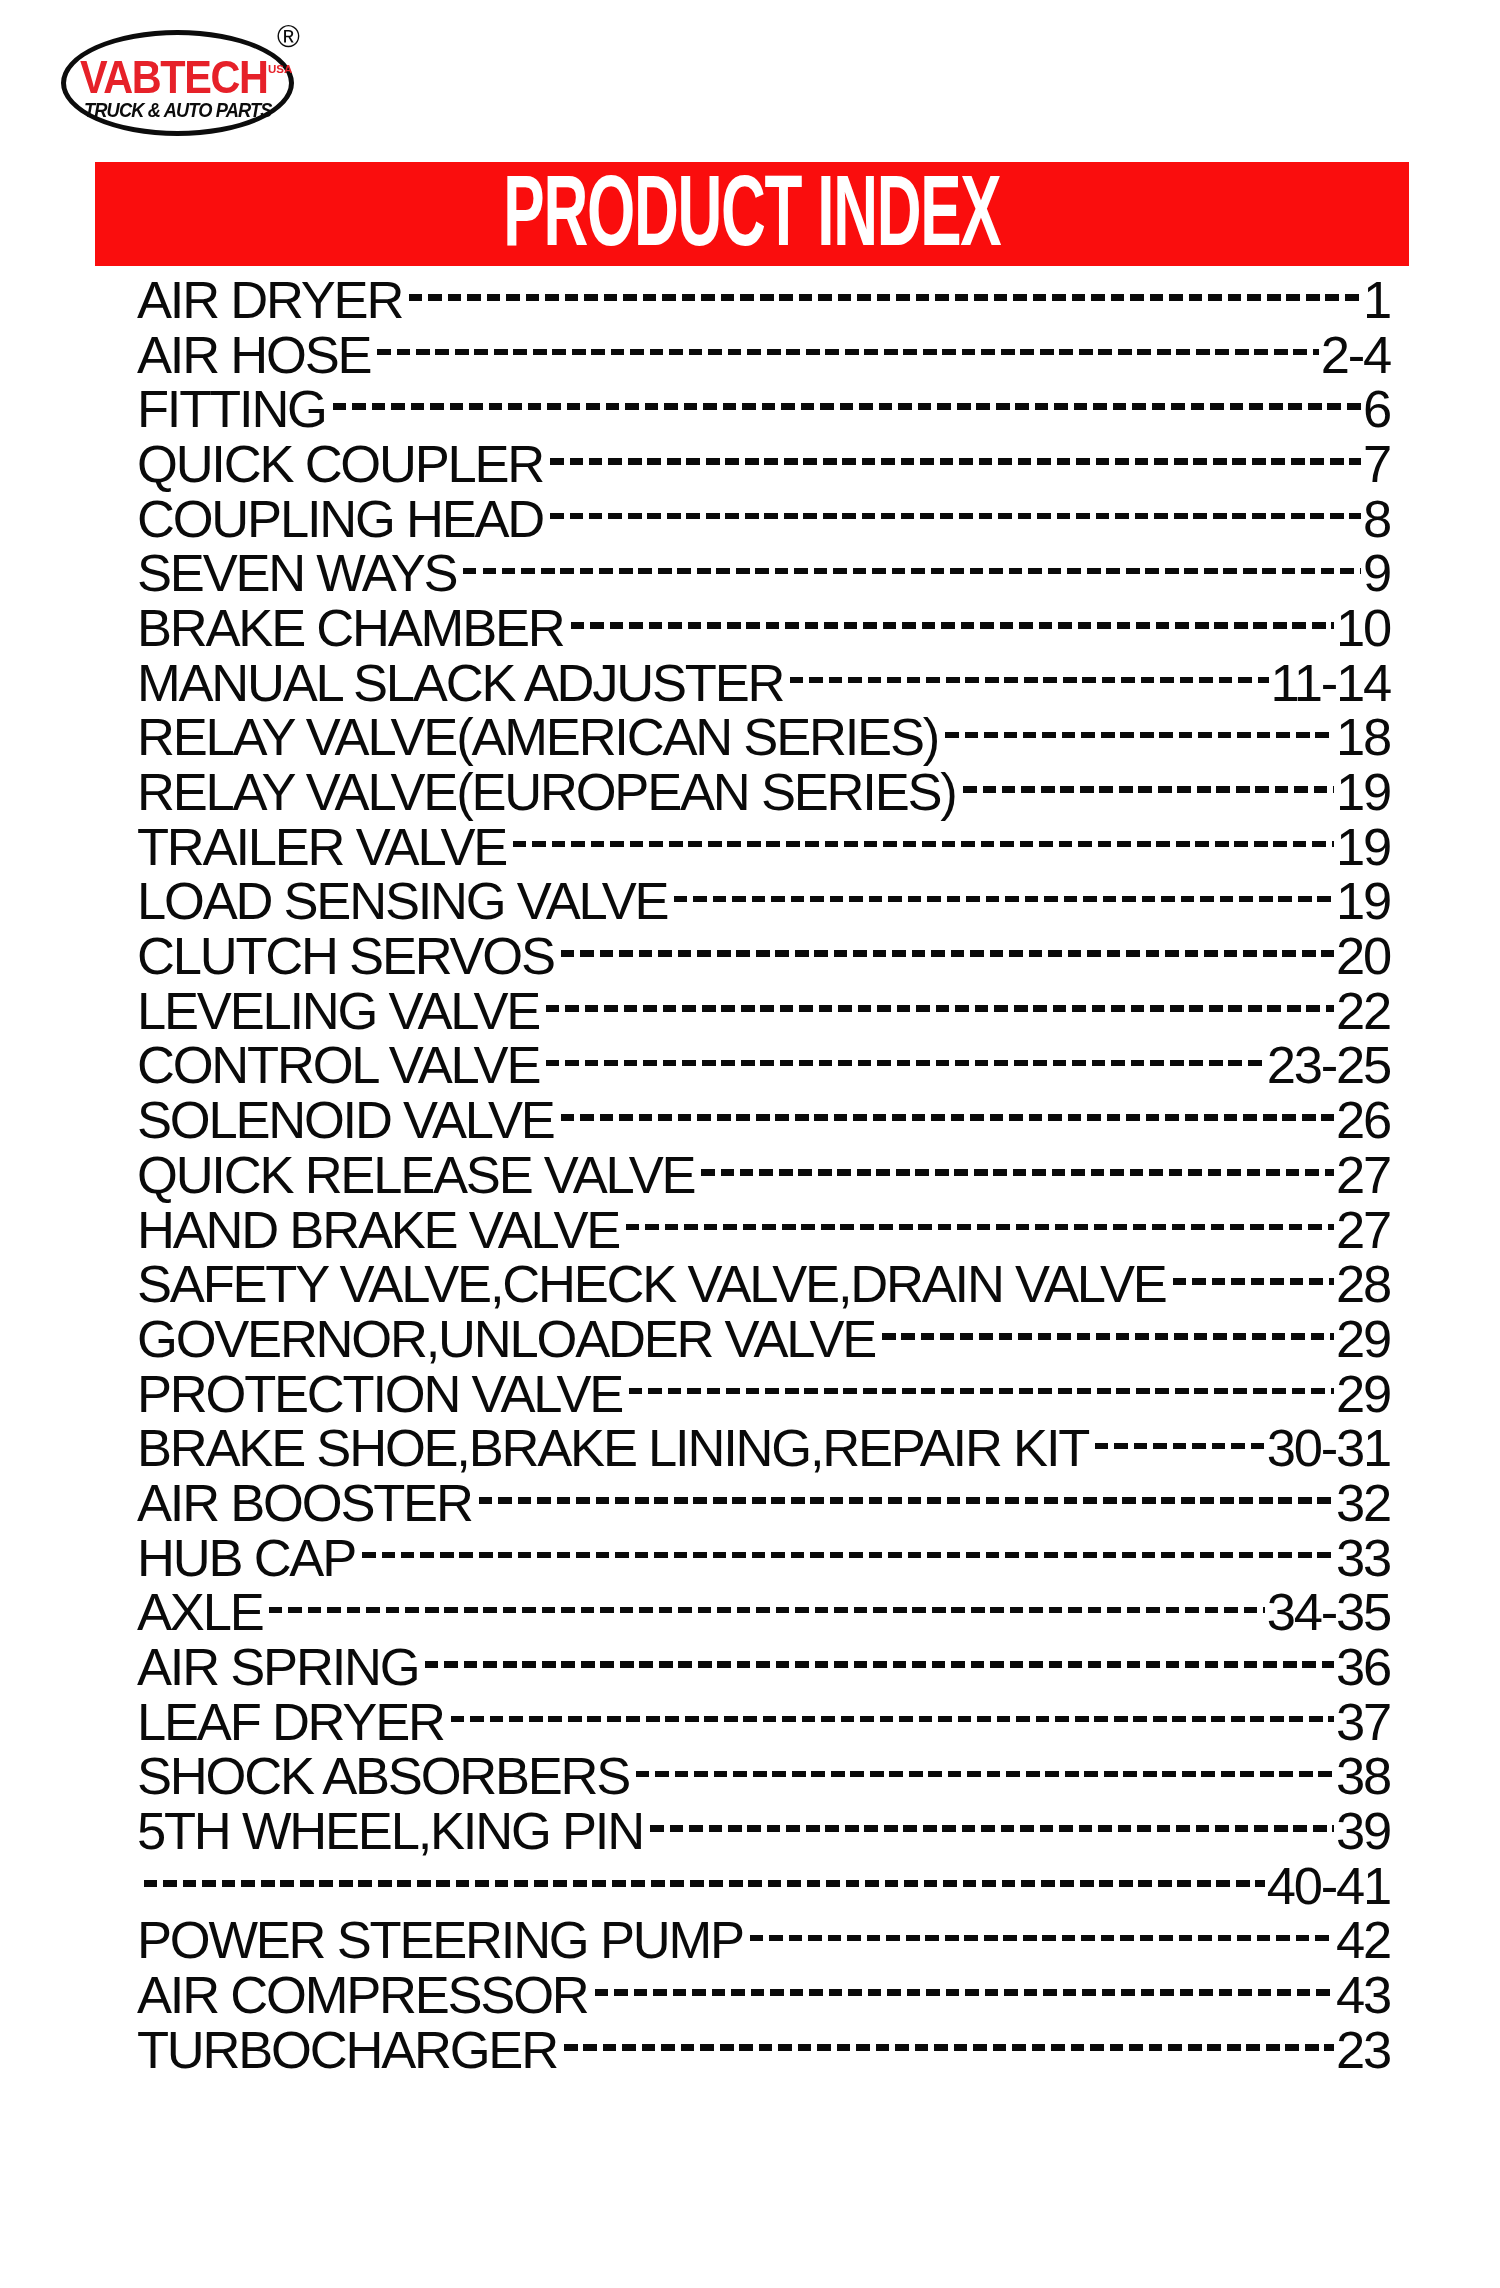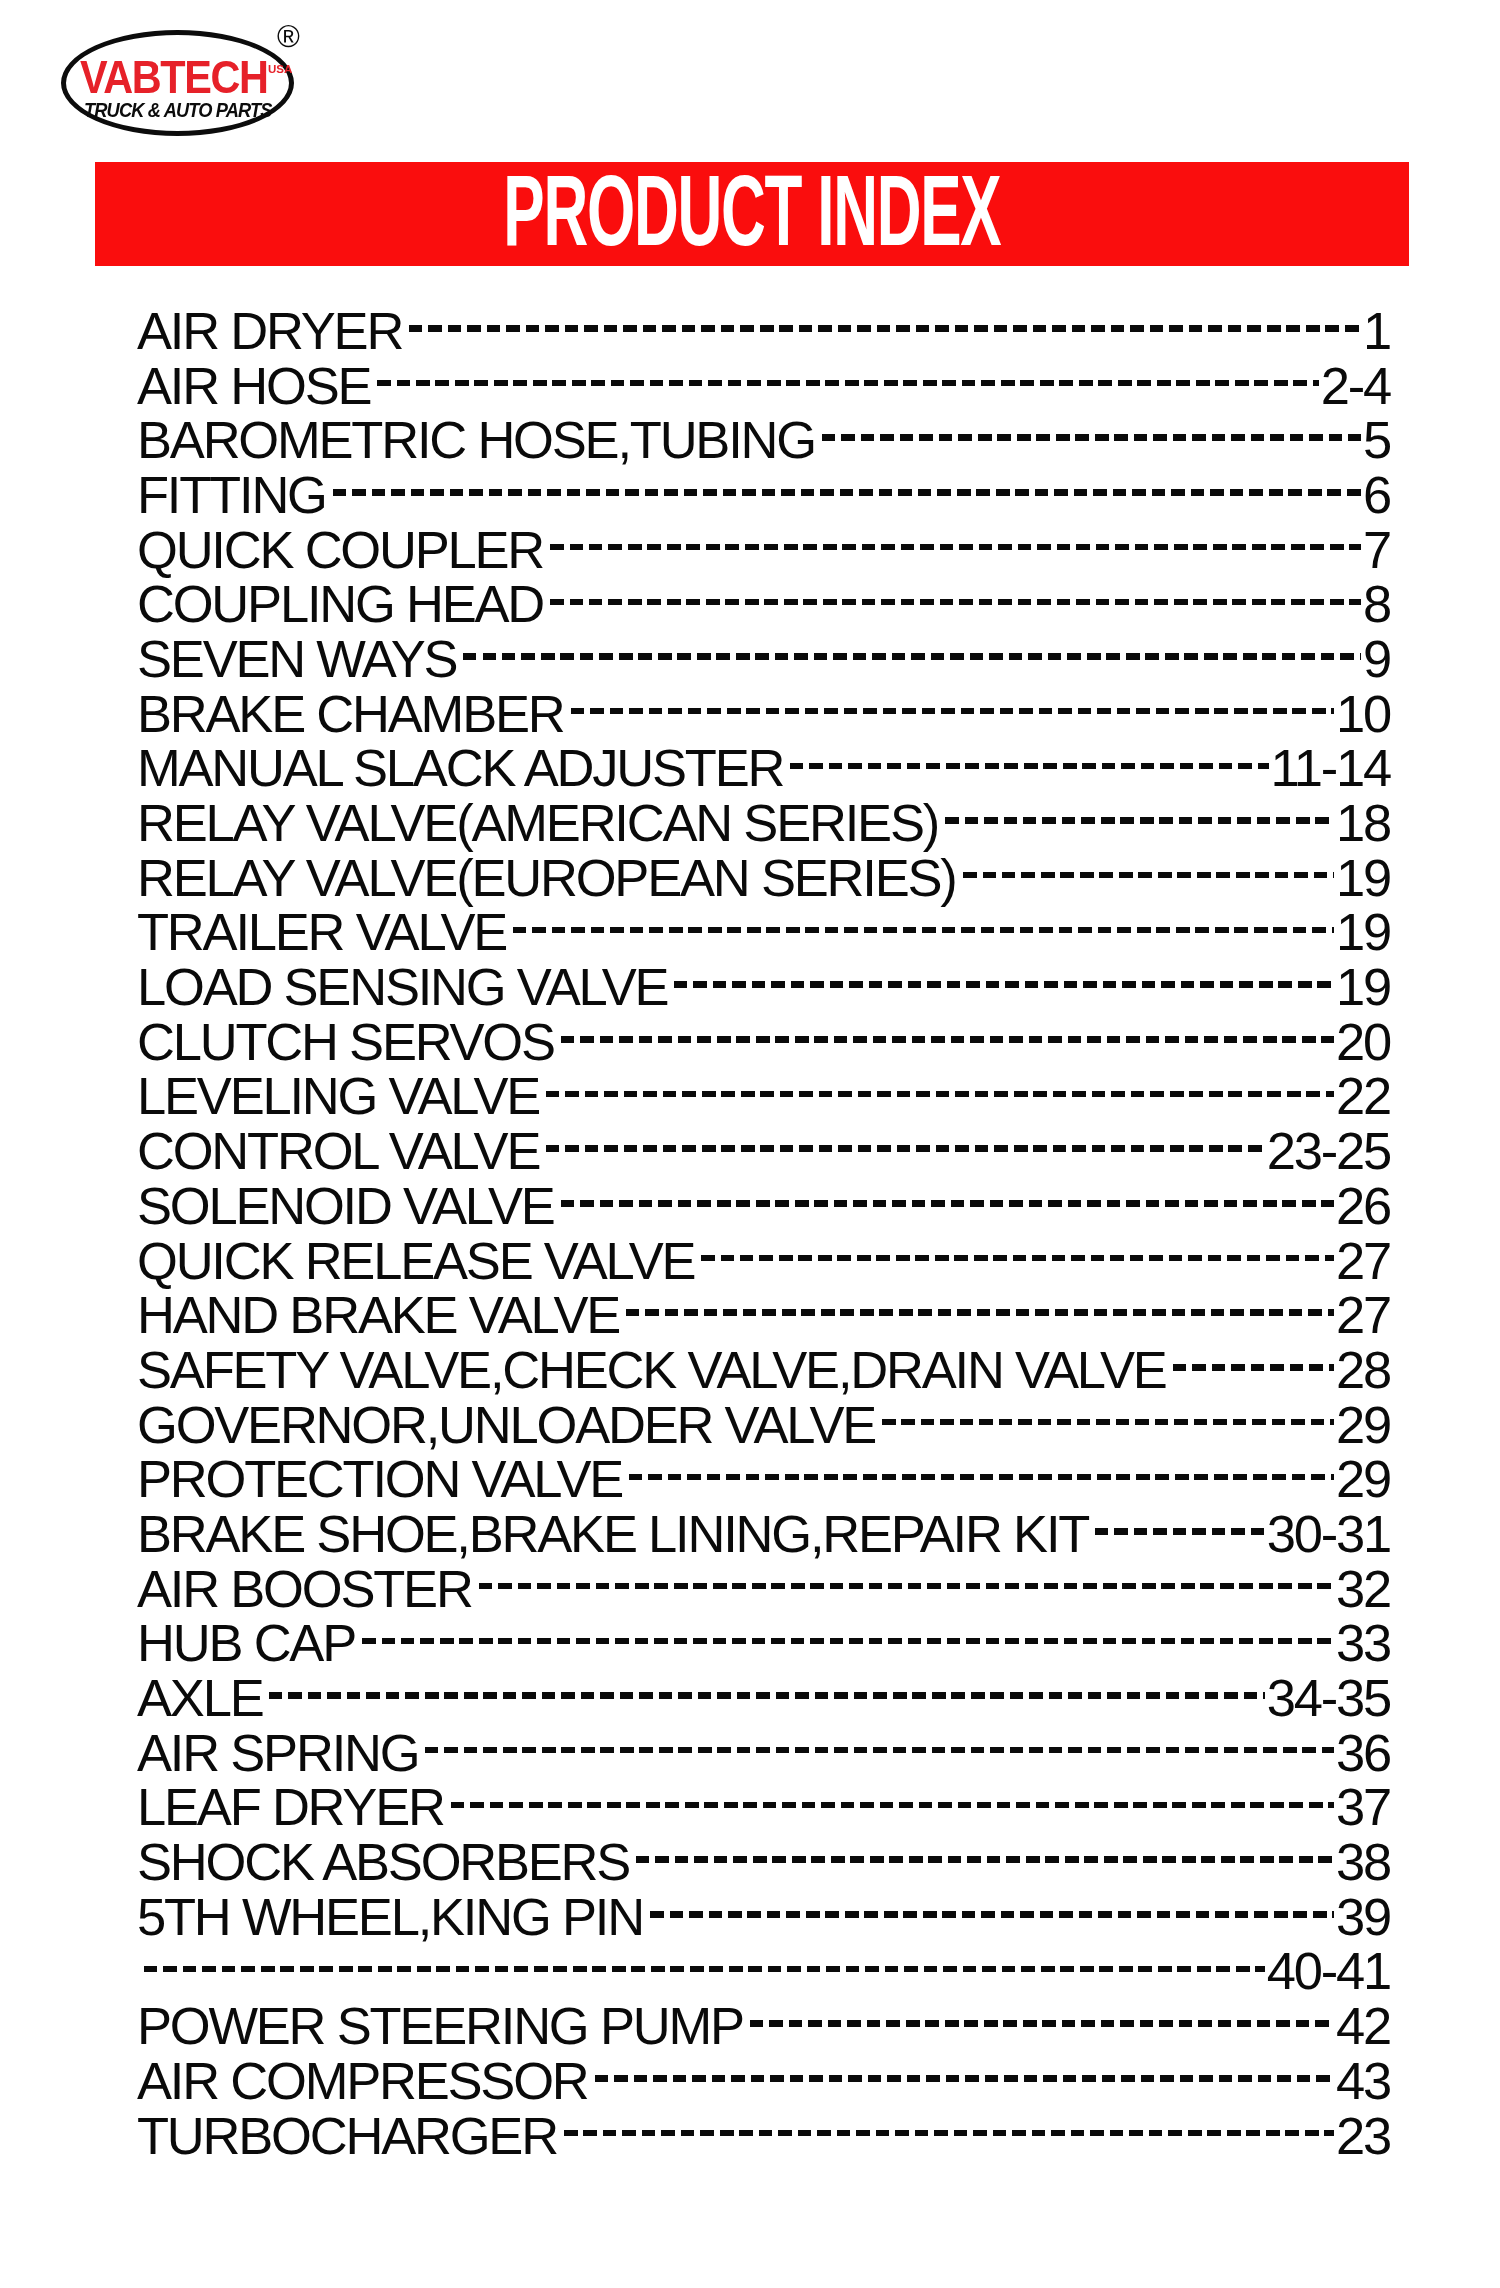--- a/index.html
+++ b/index.html
@@ -66,21 +66,21 @@
     font-weight:bold;
     font-size:100px;line-height:100px;
     letter-spacing:-2px;
     transform:translateY(-4px) scaleX(0.62);
     transform-origin:center center;
     white-space:nowrap;
   }
 
   
   .index{
-    position:absolute;left:137px;top:303px;width:1253px;text-align:center;
+    position:absolute;left:137px;top:272px;width:1253px;text-align:center;
   }
   .row{
     height:54.7px;
     display:flex;align-items:center;
     font-size:52.5px;
     letter-spacing:-2.2px;
     white-space:nowrap;
   }
   .row .label{flex:0 0 auto;}
   .row .leader{
@@ -118,25 +118,20 @@
     <span class="leader"></span>
     <span class="pages">1</span>
   </div>
 
   <div class="row">
     <span class="label">AIR HOSE</span>
     <span class="leader"></span>
     <span class="pages">2-4</span>
   </div>
 
-  <div class="row">
-    <span class="label">BAROMETRIC HOSE,TUBING</span>
-    <span class="leader"></span>
-    <span class="pages">5</span>
-  </div>
 
   <div class="row">
     <span class="label">FITTING</span>
     <span class="leader"></span>
     <span class="pages">6</span>
   </div>
 
   <div class="row">
     <span class="label">QUICK COUPLER</span>
     <span class="leader"></span>

